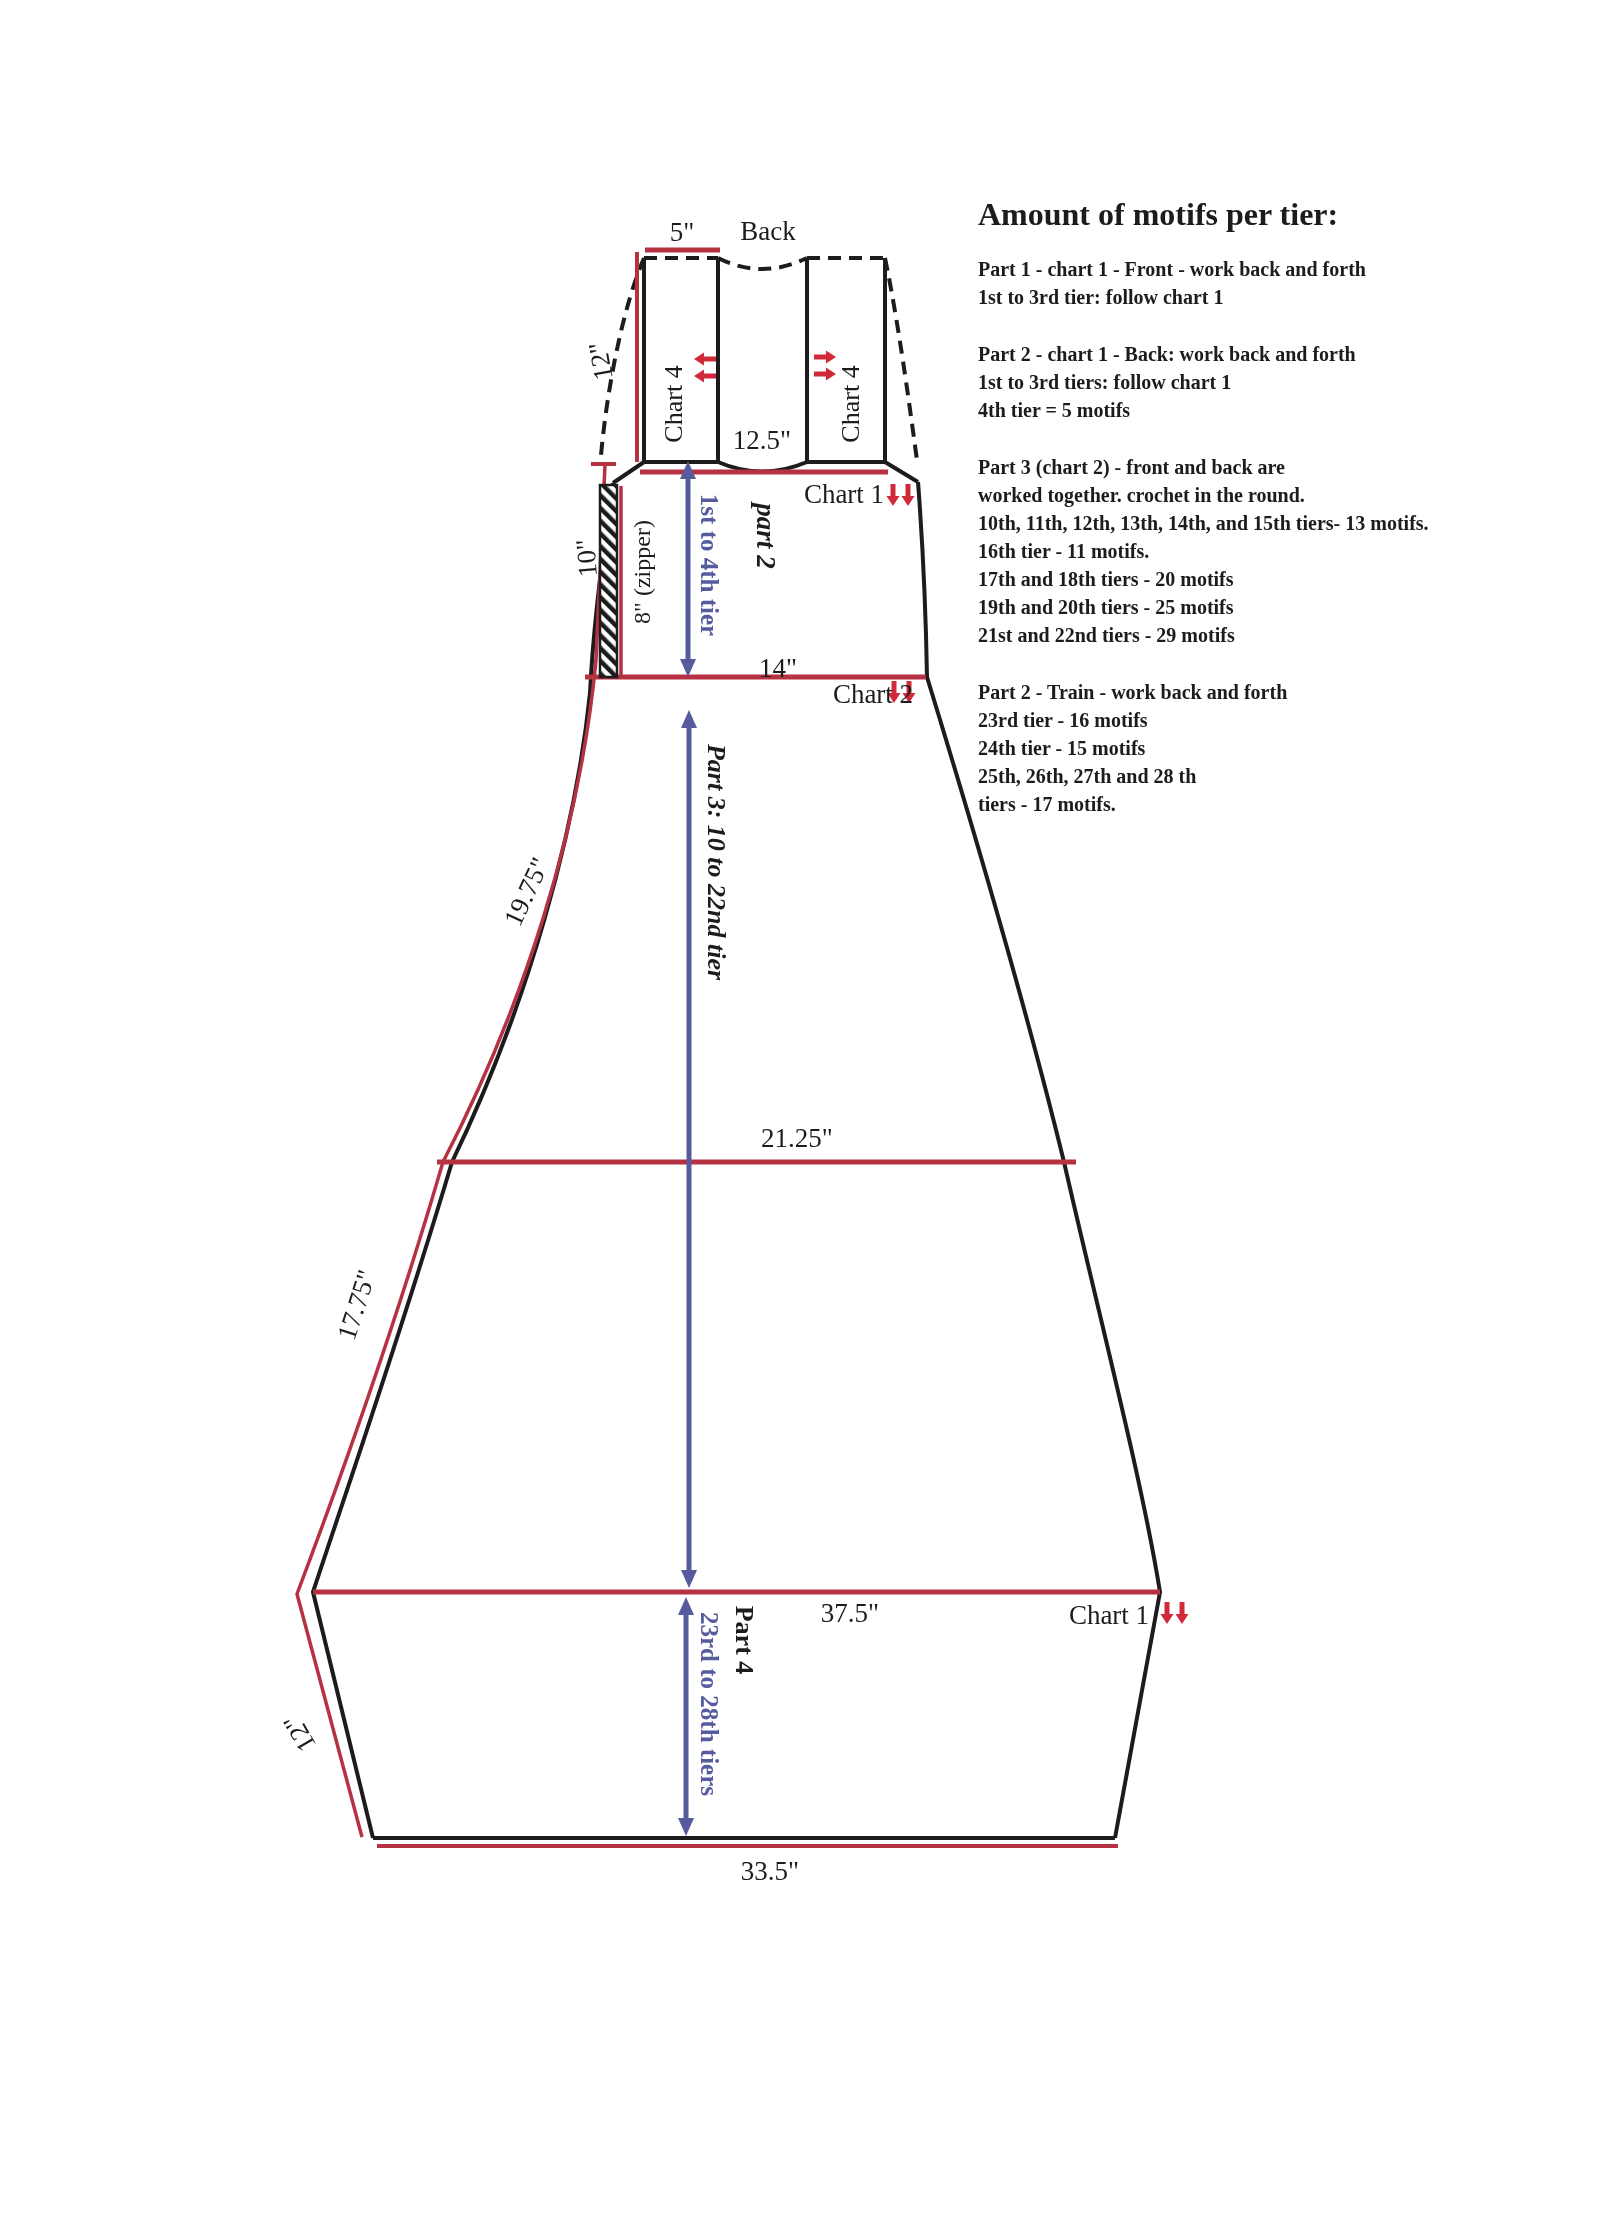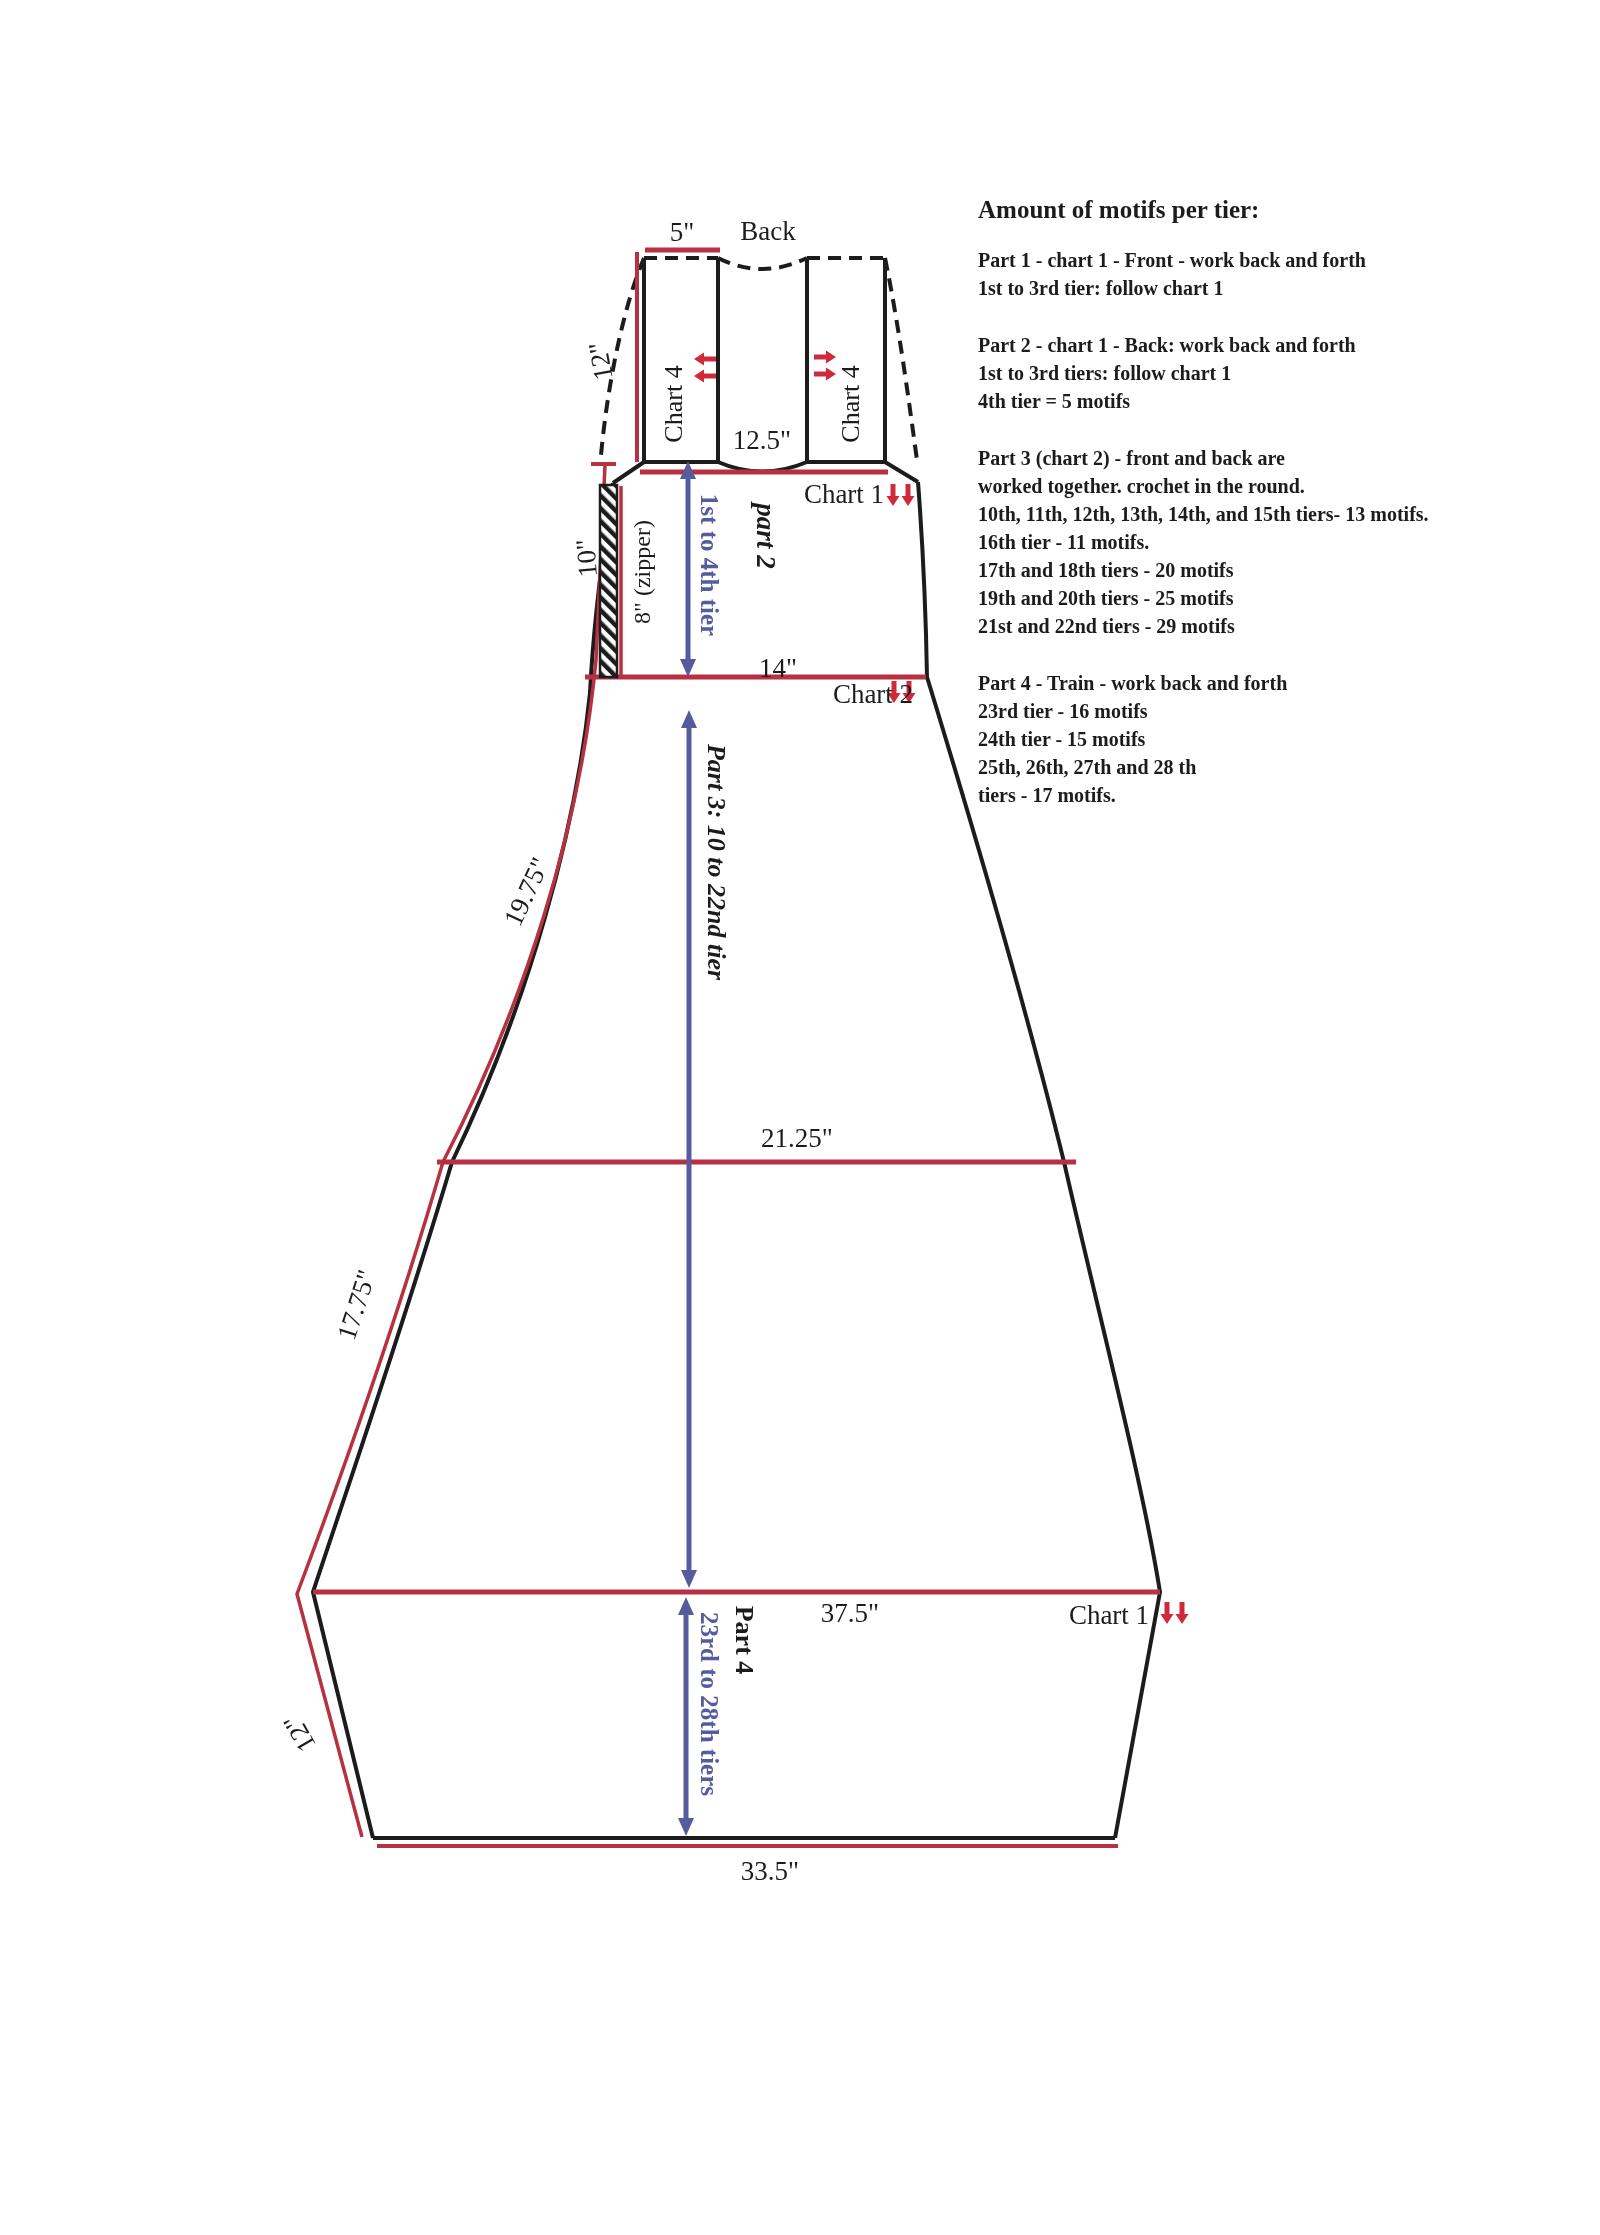--- a/index.html
+++ b/index.html
@@ -7,21 +7,21 @@
         font-family:"Liberation Serif","DejaVu Serif",serif;color:#1c1c1c;}
   #diagram-svg{position:absolute;left:0;top:0;}
   .lbl{position:absolute;white-space:nowrap;font-size:27px;color:#1c1c1c;
        transform:translate(-50%,-50%);line-height:1;}
   .r90{transform:translate(-50%,-50%) rotate(90deg);}
   .rm90{transform:translate(-50%,-50%) rotate(-90deg);}
   .blue-v{color:#565b9d;font-weight:bold;font-size:25px;}
   .ital{font-style:italic;font-weight:bold;}
   .bold{font-weight:bold;}
   #motifs{position:absolute;left:978px;top:196px;width:600px;}
-  #motifs .heading{font-weight:bold;font-size:25px;margin:0 0 22px 0;}
+  #motifs .heading{font-weight:bold;font-size:32px;margin:0 0 22px 0;}
   #motifs .para{margin:0 0 29px 0;}
   #motifs .line{font-weight:bold;font-size:20px;line-height:28px;white-space:nowrap;}
 </style>
 </head>
 <body>
 
 <div id="page">
 
   <svg id="diagram-svg" width="1600" height="2235" viewBox="0 0 1600 2235">
     <defs>
@@ -150,21 +150,21 @@
     <div class="para">
       <div class="line">Part 3 (chart 2) - front and back are</div>
       <div class="line">worked together. crochet in the round.</div>
       <div class="line">10th, 11th, 12th, 13th, 14th, and 15th tiers- 13 motifs.</div>
       <div class="line">16th tier - 11 motifs.</div>
       <div class="line">17th and 18th tiers - 20 motifs</div>
       <div class="line">19th and 20th tiers - 25 motifs</div>
       <div class="line">21st and 22nd tiers - 29 motifs</div>
     </div>
     <div class="para">
-      <div class="line">Part 4 - Train - work back and forth</div>
+      <div class="line">Part 2 - Train - work back and forth</div>
       <div class="line">23rd tier - 16 motifs</div>
       <div class="line">24th tier - 15 motifs</div>
       <div class="line">25th, 26th, 27th and 28 th</div>
       <div class="line">tiers - 17 motifs.</div>
     </div>
   </div>
 
 </div>
 
 </body></html>

